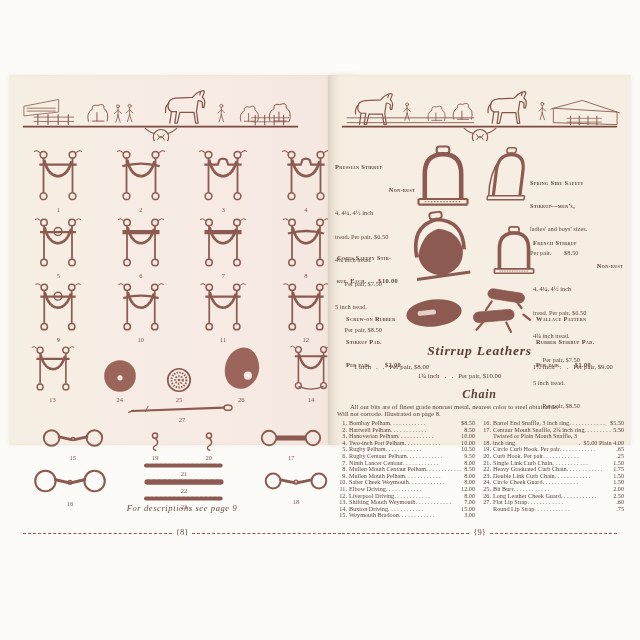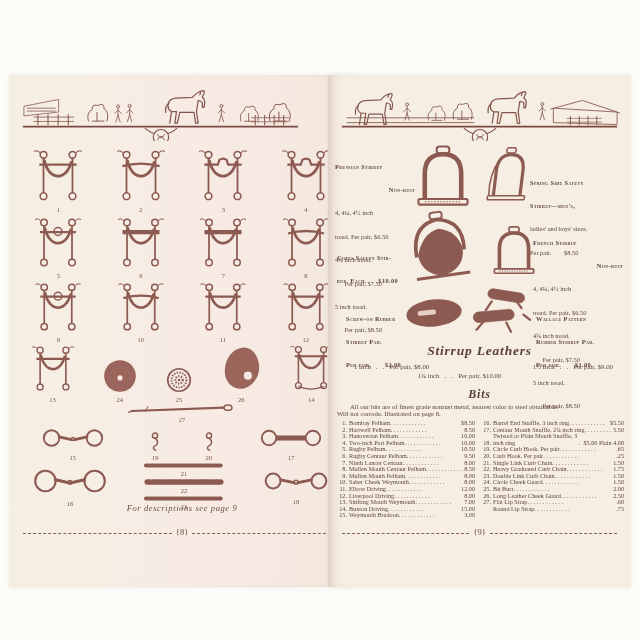--- a/index.html
+++ b/index.html
@@ -6,21 +6,21 @@
     --ink:#5e443b;
     --art:#8c5a51;
     --artdk:#7c4a42;
     --fill:#9b655b;
     --page:#f6eee2;
     --pagepink:#f7eae3;
   }
   html,body{margin:0;padding:0;}
   body{width:640px;height:640px;background:#fcfbf8;font-family:"Liberation Serif","DejaVu Serif",serif;color:var(--ink);}
   .canvas{position:relative;width:640px;height:640px;overflow:hidden;}
-  .page{position:absolute;top:75px;width:303px;height:512px;background:var(--page);}
+  .page{position:absolute;top:75px;width:303px;height:370px;background:var(--page);}
   .page.left{left:9px;box-shadow:inset -10px 0 14px -10px rgba(110,70,60,.35), 0 0 5px rgba(0,0,0,.06);background:linear-gradient(90deg,#f6efe3 0%, #f7ebe4 55%, #f3e7de 100%);padding-left:43px;}
   .page.right{left:328px;box-shadow:inset 10px 0 14px -10px rgba(110,70,60,.35), 0 0 5px rgba(0,0,0,.06);}
   .headart{position:absolute;left:6px;top:10px;width:291px;height:56px;color:#85564d;}
   
   .grow{position:absolute;left:8px;right:8px;display:flex;justify-content:space-around;align-items:flex-end;}
   .cell{display:flex;flex-direction:column;align-items:center;justify-content:flex-end;}
   .art{color:var(--art);}
   .fillart{color:var(--fill);}
   .fig{font-size:6.5px;line-height:7px;color:#7a544b;margin-top:1px;}
   .chaingroup{display:flex;flex-direction:column;align-items:center;}
@@ -524,21 +524,21 @@
       <div class="sc">Per pair.       $1.00</div>
     </div>
 
     <div class="lh">Stirrup Leathers</div>
     <div class="lrow">
       <span>1 inch   .   .   Per pair, $8.00</span>
       <span>1½ inch   .   .   Per pair, $9.00</span>
     </div>
     <div class="lrow2">1¾ inch   .   .   Per pair, $10.00</div>
 
-    <div class="bh">Bits</div>
+    <div class="bh">Chain</div>
     <div class="intro">
       <div class="i1">All our bits are of finest grade nonrust metal, nearest color to steel obtainable.</div>
       <div>Will not corrode.  Illustrated on page 8.</div>
     </div>
 
     <div class="blist lft">
 
         <div class="bi">
           <span class="bn">1.</span>
           <span class="bname">Bombay Pelham</span>

